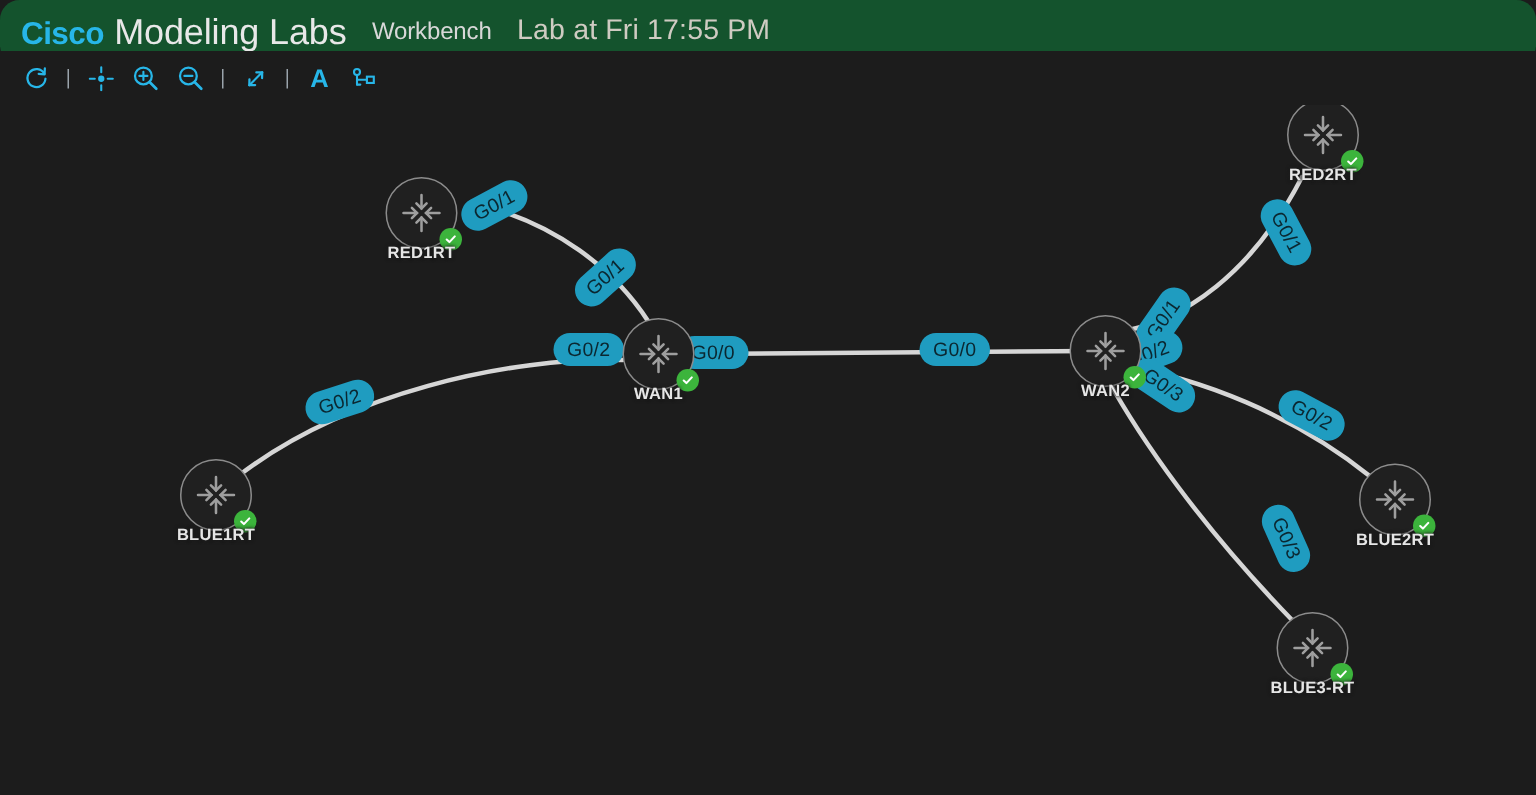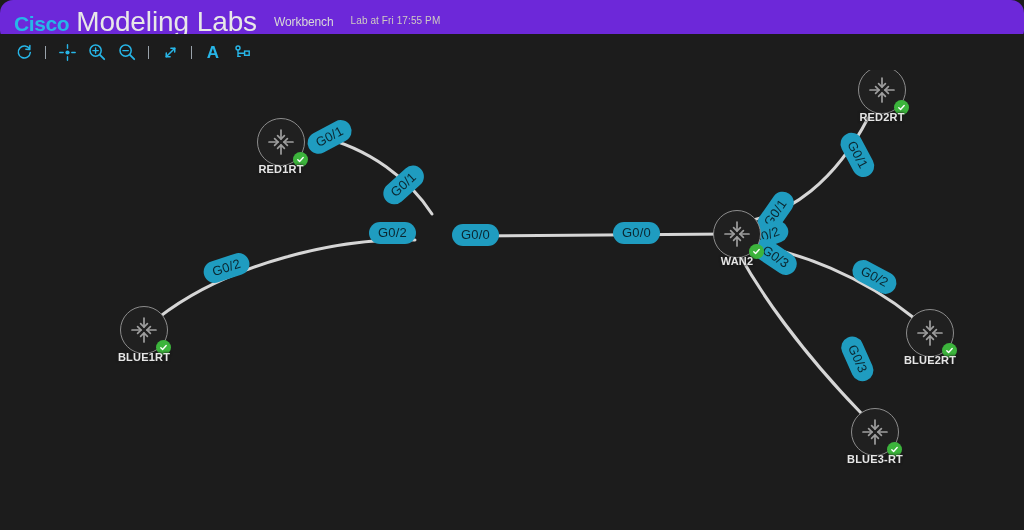--- a/index.html
+++ b/index.html
@@ -5,38 +5,38 @@
   * { margin:0; padding:0; box-sizing:border-box; }
   html, body {
     width:1024px; height:530px;
     background:#1c1c1c;
     font-family:"Liberation Sans", sans-serif;
     overflow:hidden;
   }
   
   #header {
     position:absolute; left:0; top:0; width:1024px; height:44px;
-    background:#6d28d9;
+    background:#14532d;
     border-bottom:1px solid #0f1318;
     display:flex; align-items:center;border-radius:13px;
   }
   #brand { display:flex; align-items:baseline; padding-left:14px; }
   #brand .cisco {
     color:#27b6e8; font-size:21px; font-weight:bold; letter-spacing:-0.4px;
   }
   #brand .suite {
-    color:#e8e8e8; font-size:28px; font-weight:normal; margin-left:7px;
+    color:#e8e8e8; font-size:24px; font-weight:normal; margin-left:7px;
     letter-spacing:-0.1px;
   }
   #workbench {
-    color:#d8d8d8; font-size:12px; margin-left:17px; letter-spacing:-0.1px;
+    color:#d8d8d8; font-size:16px; margin-left:17px; letter-spacing:-0.1px;
   }
   #labtitle-wrap { margin-left:17px; position:relative; padding-bottom:2px; }
   #labtitle {
-    color:#cfcbc2; font-size:10px; letter-spacing:0.1px; display:block;
+    color:#cfcbc2; font-size:19px; letter-spacing:0.1px; display:block;
   }
   #labtitle-underline {
     position:absolute; left:0; bottom:-8px; width:481px; height:1px;
     background:#8d8d8d;
   }
   
   #toolbar {
     position:absolute; left:0; top:34px; width:1024px; height:36px;
     background:#1c1c1c;
     display:flex; align-items:center; padding-left:9px; gap:0px;
@@ -247,20 +247,38 @@
       </g>
     </svg>
     <div class="node-badge">
       <svg width="9" height="9" viewBox="0 0 9 9">
           <path d="M1.8 4.7 L3.6 6.4 L7.2 2.6" fill="none" stroke="#ffffff" stroke-width="1.4" stroke-linecap="round" stroke-linejoin="round"></path>
         </svg>
     </div>
     <div class="node-label">RED2RT</div>
   </div>
 
+  <div class="node" style="left:415px; top:142px;">
+    <div class="node-circle"></div>
+    <svg class="node-icon" width="48" height="48" viewBox="0 0 48 48">
+      <g stroke="#9e9e9e" stroke-width="1.7" stroke-linecap="round" fill="none">
+        <path d="M24 12 V21 M24 27 V36 M12 24 H21 M27 24 H36"></path>
+        <path d="M20.6 17.6 L24 21 L27.4 17.6"></path>
+        <path d="M20.6 30.4 L24 27 L27.4 30.4"></path>
+        <path d="M17.6 20.6 L21 24 L17.6 27.4"></path>
+        <path d="M30.4 20.6 L27 24 L30.4 27.4"></path>
+      </g>
+    </svg>
+    <div class="node-badge">
+      <svg width="9" height="9" viewBox="0 0 9 9">
+          <path d="M1.8 4.7 L3.6 6.4 L7.2 2.6" fill="none" stroke="#ffffff" stroke-width="1.4" stroke-linecap="round" stroke-linejoin="round"></path>
+        </svg>
+    </div>
+    <div class="node-label">WAN1</div>
+  </div>
 
   <div class="node" style="left:705px; top:140px;margin-left:8px;">
     <div class="node-circle"></div>
     <svg class="node-icon" width="48" height="48" viewBox="0 0 48 48">
       <g stroke="#9e9e9e" stroke-width="1.7" stroke-linecap="round" fill="none">
         <path d="M24 12 V21 M24 27 V36 M12 24 H21 M27 24 H36"></path>
         <path d="M20.6 17.6 L24 21 L27.4 17.6"></path>
         <path d="M20.6 30.4 L24 27 L27.4 30.4"></path>
         <path d="M17.6 20.6 L21 24 L17.6 27.4"></path>
         <path d="M30.4 20.6 L27 24 L30.4 27.4"></path>

